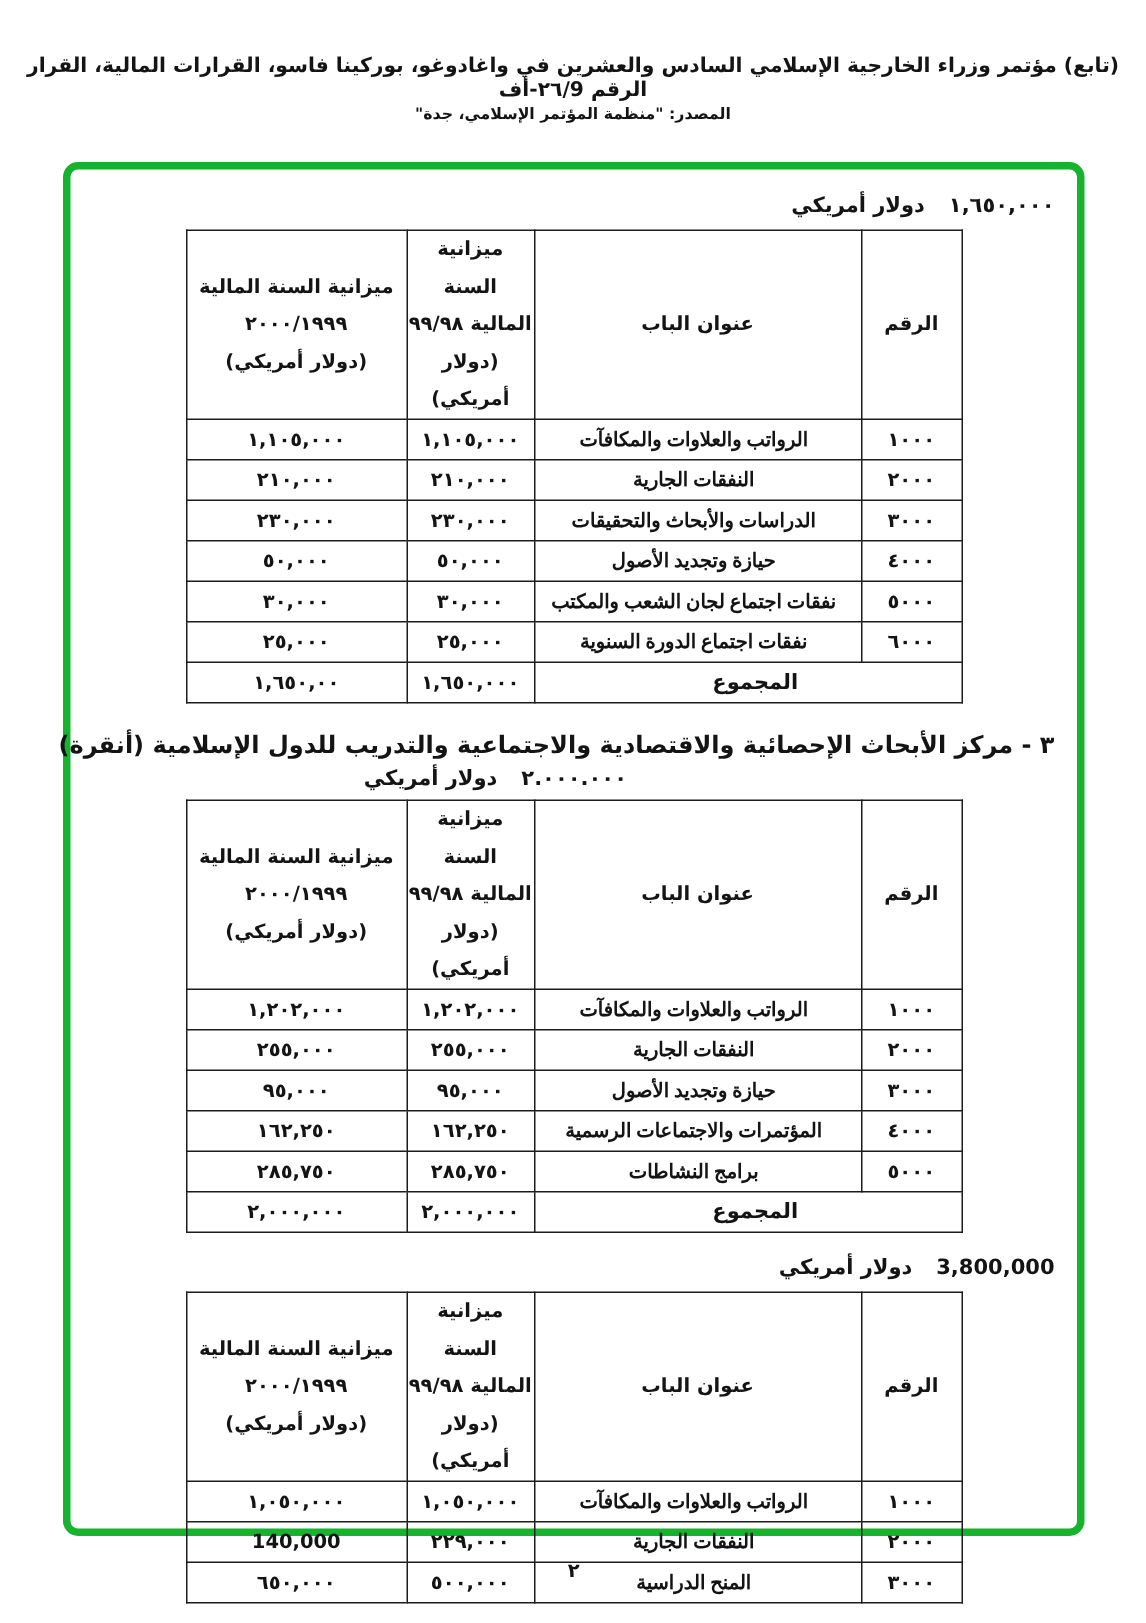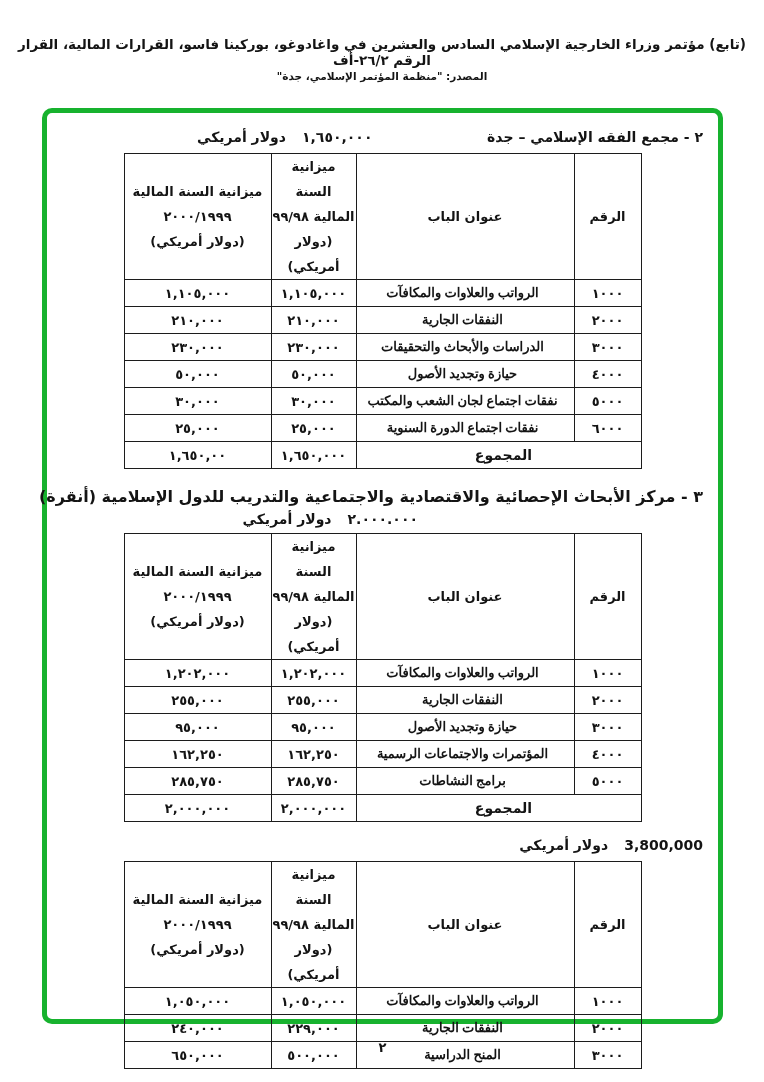--- a/index.html
+++ b/index.html
@@ -89,27 +89,26 @@
   .page-number {
     position: absolute;
     top: 1040px; left: 42px; width: 681px;
     text-align: center;
     font-size: 13px;
   }
 </style>
 </head>
 <body>
 
-<div class="doc-header-1">(تابع) مؤتمر وزراء الخارجية الإسلامي السادس والعشرين في واغادوغو، بوركينا فاسو، القرارات المالية، القرار الرقم ٢٦/٢-أف</div>
+<div class="doc-header-1">(تابع) مؤتمر وزراء الخارجية الإسلامي السادس والعشرين في واغادوغو، بوركينا فاسو، القرارات المالية، القرار الرقم ٢٦/9-أف</div>
 <div class="doc-header-2">المصدر:  "منظمة المؤتمر الإسلامي، جدة"</div>
 
 <div class="green-frame">
 
   <div class="section-title-row mt1">
-    <span>٢ -  مجمع الفقه الإسلامي – جدة</span>
     <span class="amount-cluster">
       <span>١,٦٥٠,٠٠٠</span>
       <span>دولار أمريكي</span>
     </span>
   </div>
   <table class="budget">
     <colgroup>
       <col class="col-num">
         <col class="col-label">
         <col class="col-b1">
@@ -282,21 +281,21 @@
         <tr>
           <td class="c-num">١٠٠٠</td>
           <td class="c-label">الرواتب والعلاوات والمكافآت</td>
           <td class="c-b1">١,٠٥٠,٠٠٠</td>
           <td class="c-b2">١,٠٥٠,٠٠٠</td>
         </tr>
         <tr>
           <td class="c-num">٢٠٠٠</td>
           <td class="c-label">النفقات الجارية</td>
           <td class="c-b1">٢٢٩,٠٠٠</td>
-          <td class="c-b2">٢٤٠,٠٠٠</td>
+          <td class="c-b2">140,000</td>
         </tr>
         <tr>
           <td class="c-num">٣٠٠٠</td>
           <td class="c-label">المنح الدراسية</td>
           <td class="c-b1">٥٠٠,٠٠٠</td>
           <td class="c-b2">٦٥٠,٠٠٠</td>
         </tr>
       </tbody>
   </table>
 

